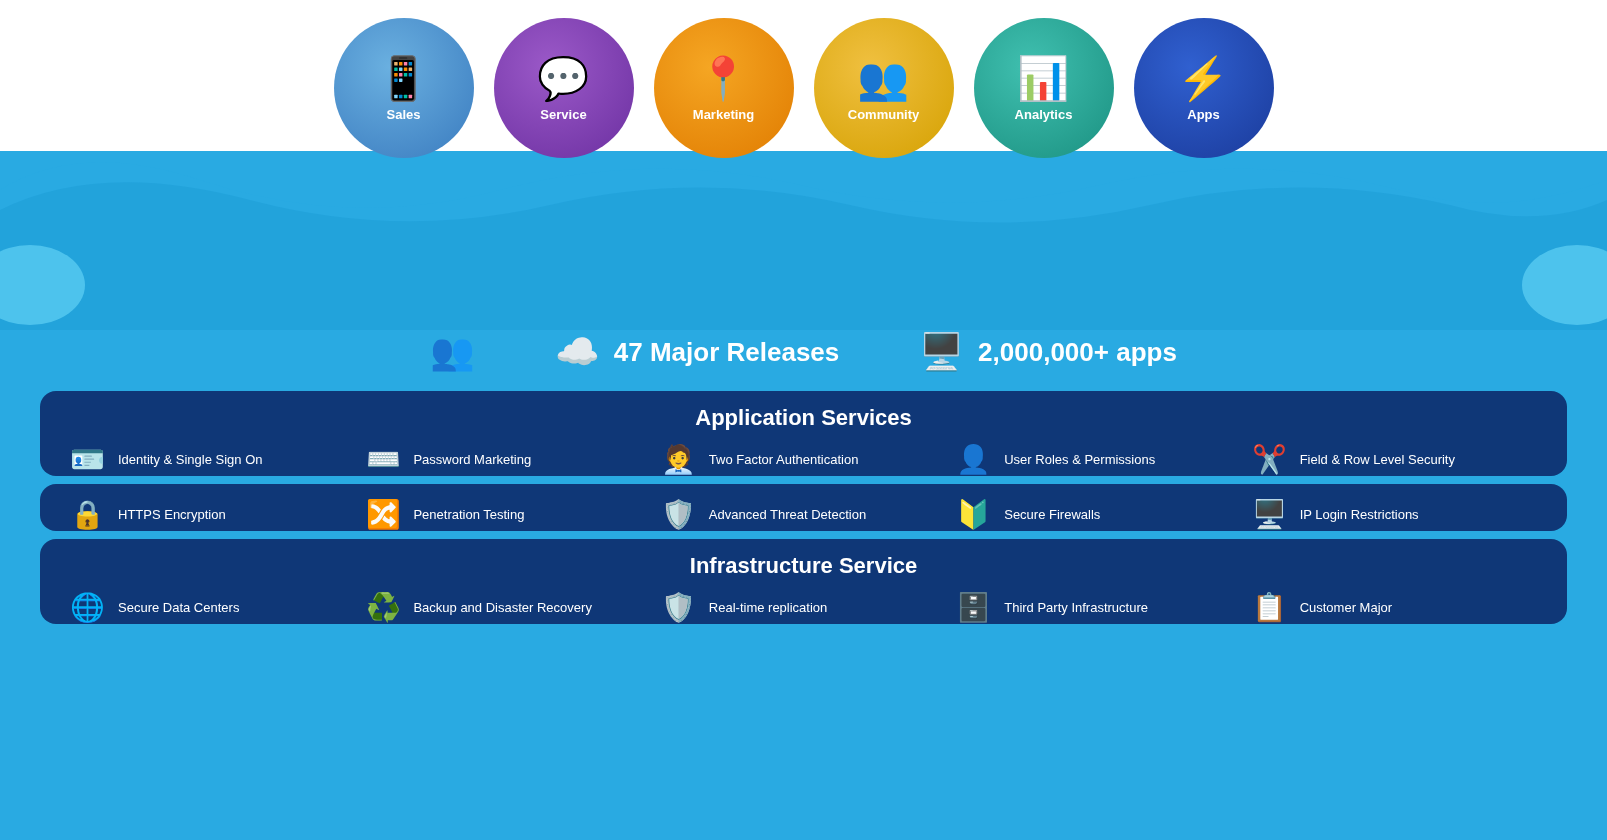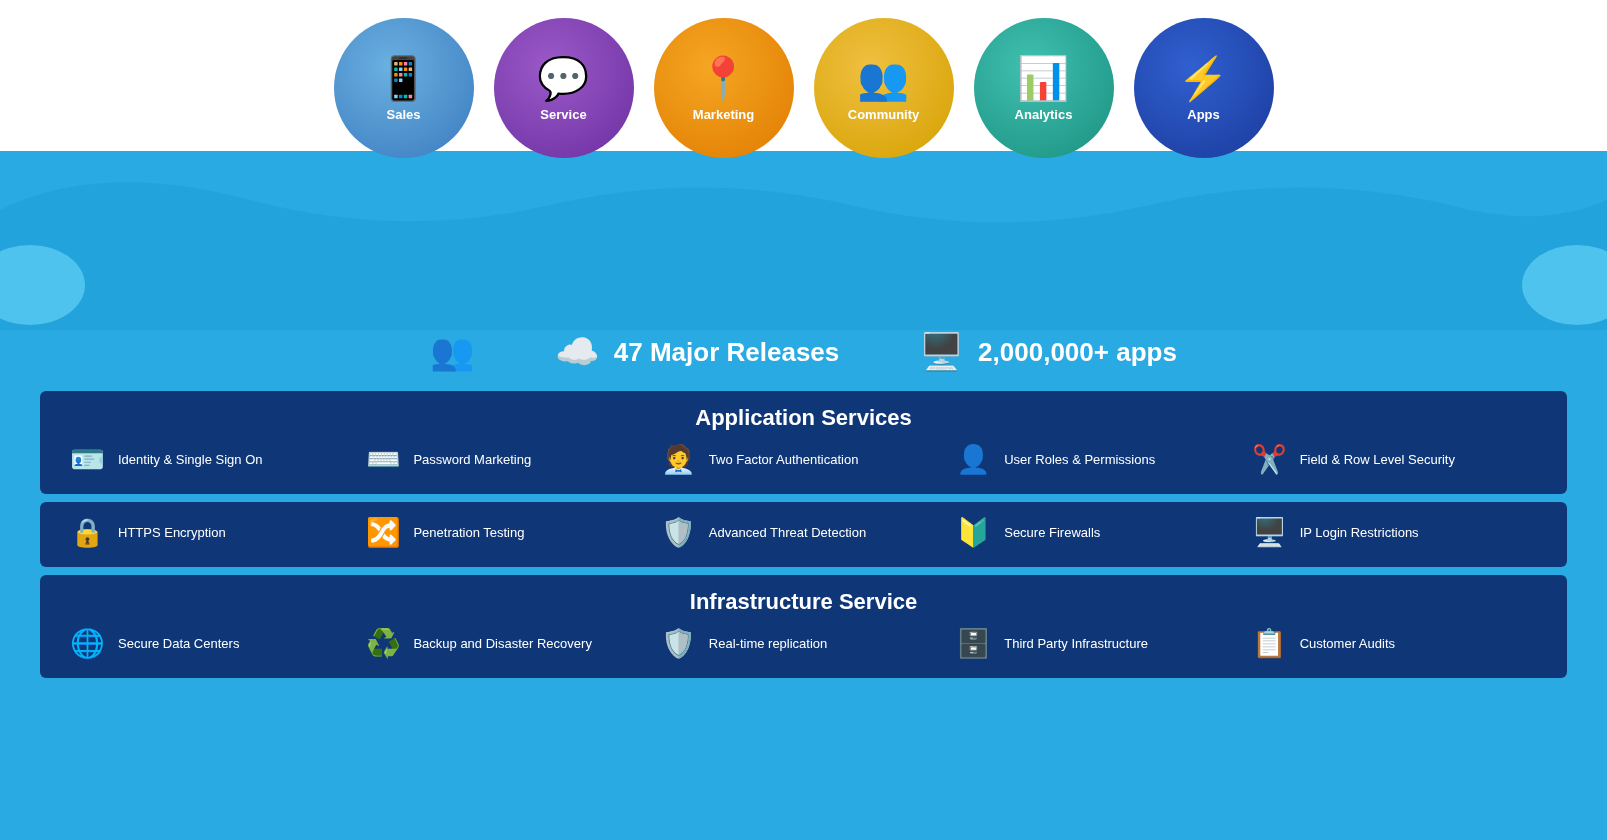--- a/index.html
+++ b/index.html
@@ -95,22 +95,22 @@
       position: relative;
       z-index: 15;
       margin: 0 40px;
       display: flex;
       flex-direction: column;
       gap: 8px;
     }
 
     .service-panel {
       background: rgba(10, 35, 100, 0.85);
-      border-radius: 6px;
-      padding: 14px 30px 18px;
+      border-radius: 16px;
+      padding: 14px 30px 0;
       color: white;
     }
 
     .panel-title {
       text-align: center;
       font-size: 22px;
       font-weight: bold;
       color: white;
       margin-bottom: 12px;
     }
@@ -278,19 +278,19 @@
         <div class="panel-item">
           <span class="panel-item-icon">🛡️</span>
           <span class="panel-item-text">Real-time replication</span>
         </div>
         <div class="panel-item">
           <span class="panel-item-icon">🗄️</span>
           <span class="panel-item-text">Third Party Infrastructure</span>
         </div>
         <div class="panel-item">
           <span class="panel-item-icon">📋</span>
-          <span class="panel-item-text">Customer Audits</span>
+          <span class="panel-item-text">Customer Major</span>
         </div>
       </div>
     </div>
 
   </div>
 </div>
 
 </body></html>

